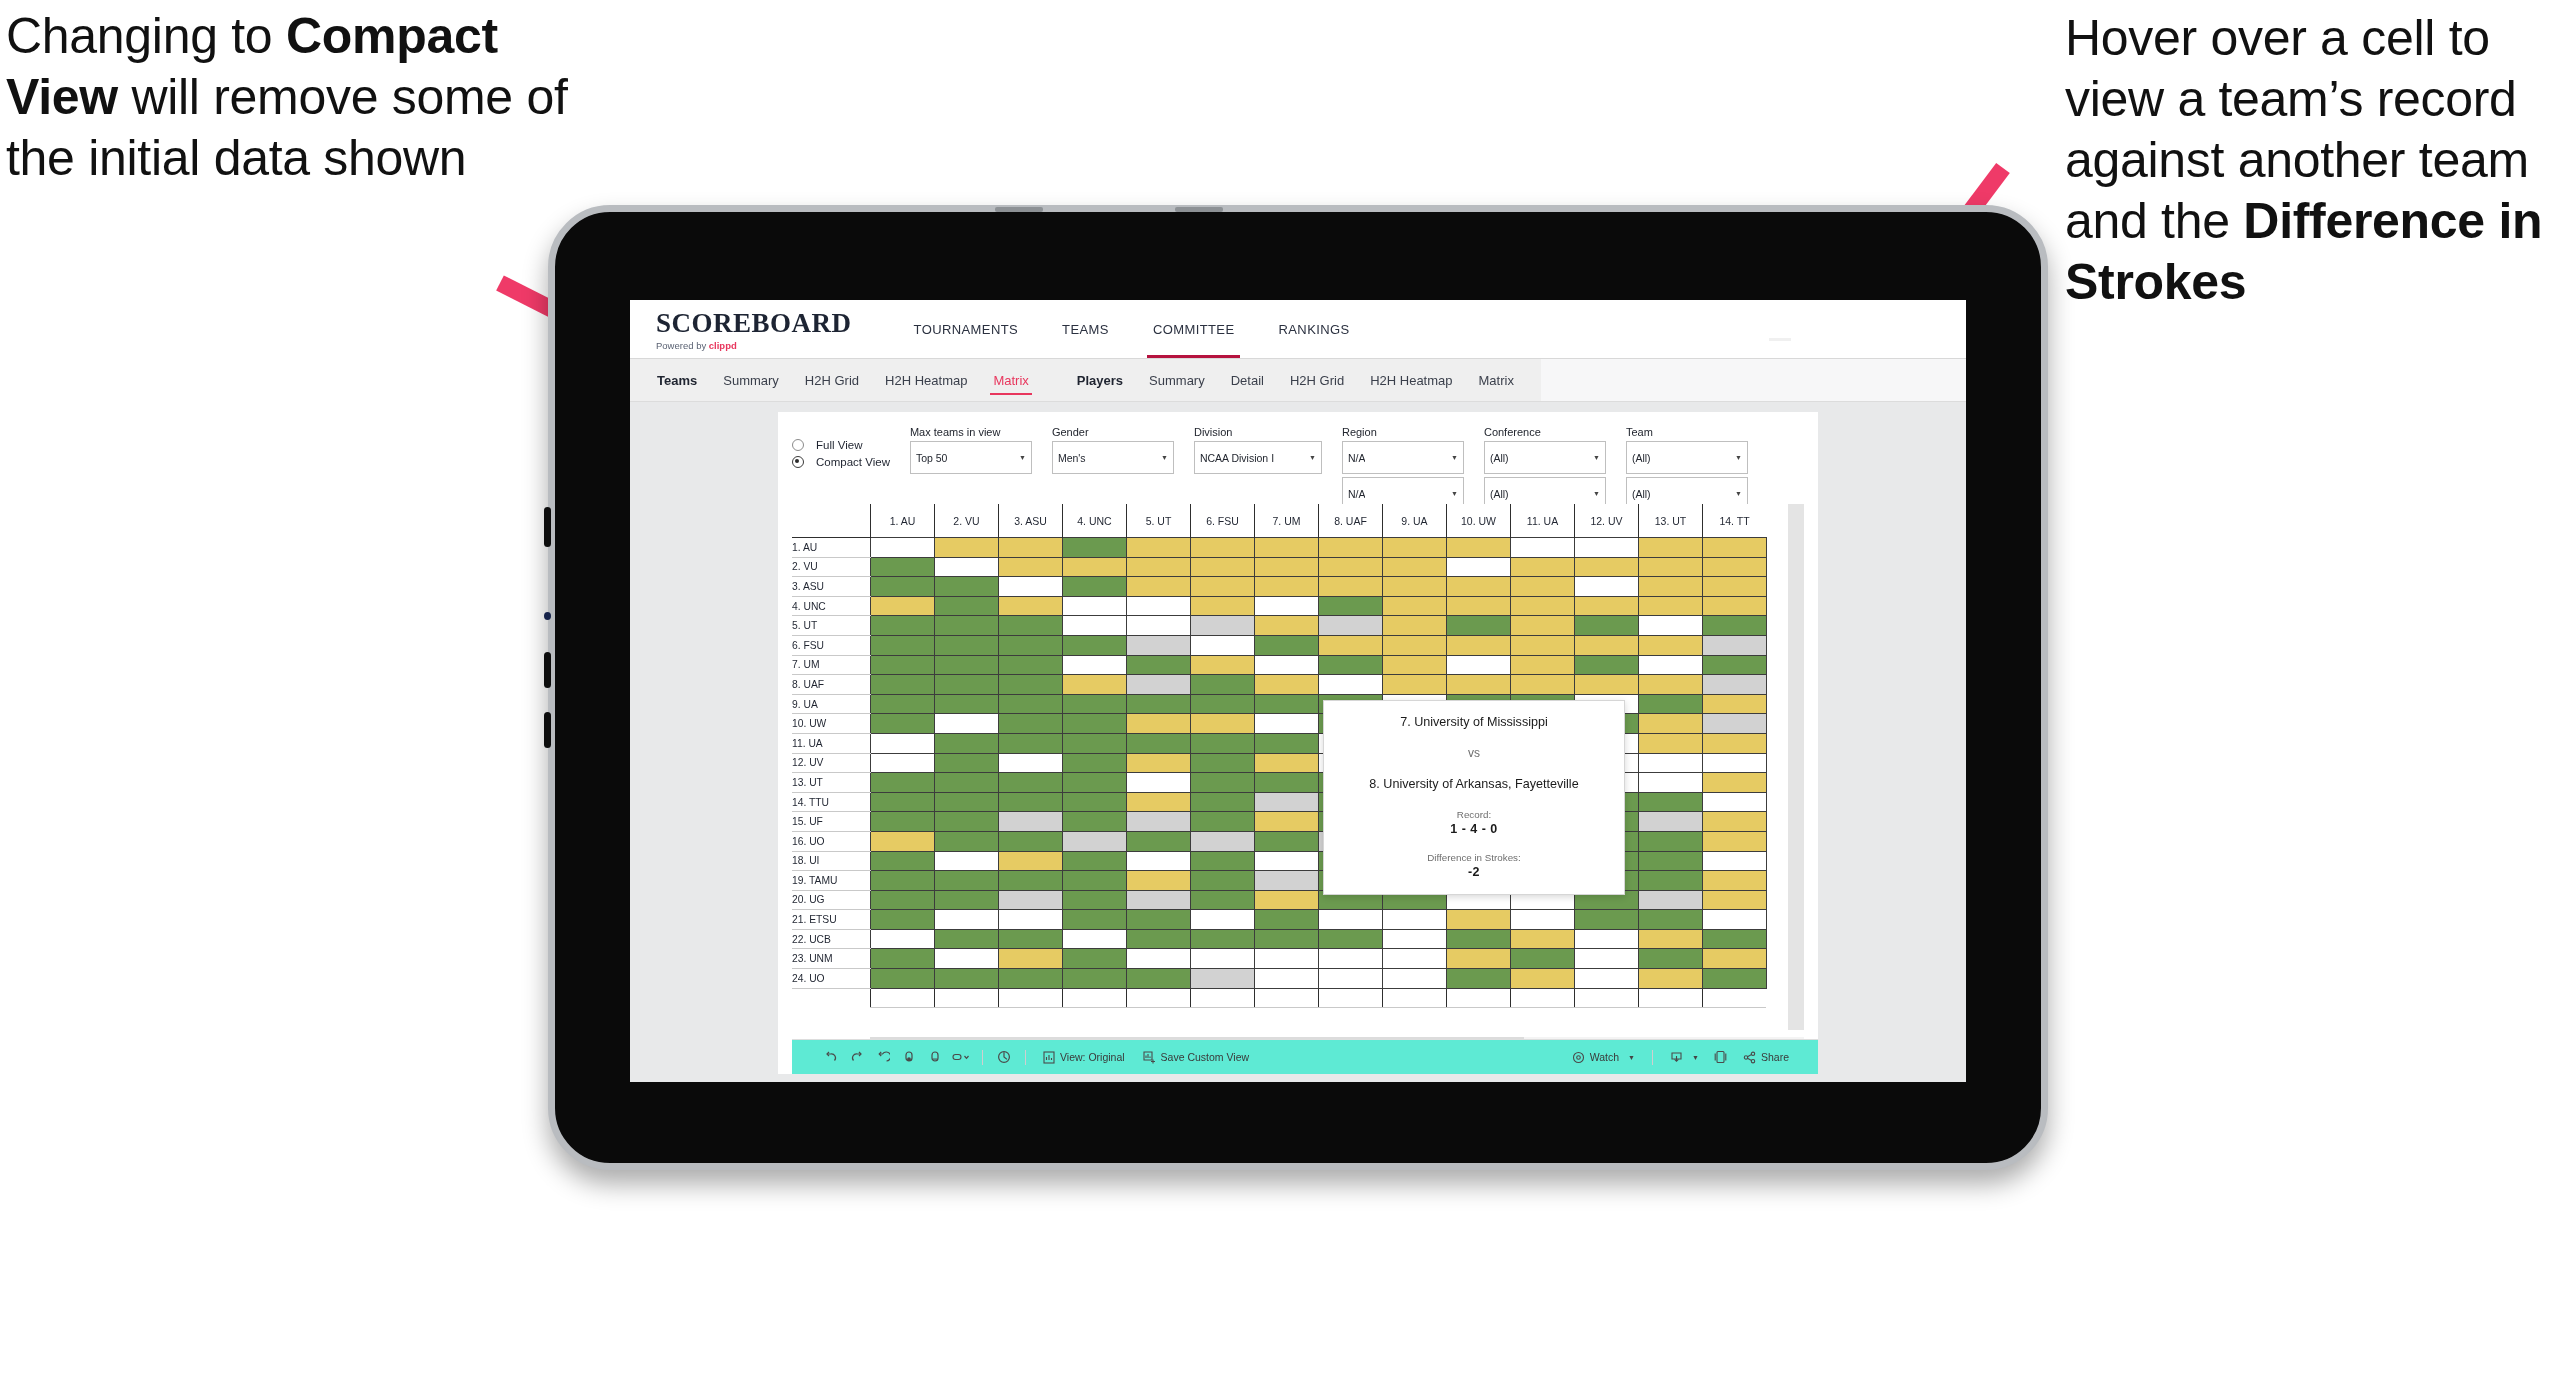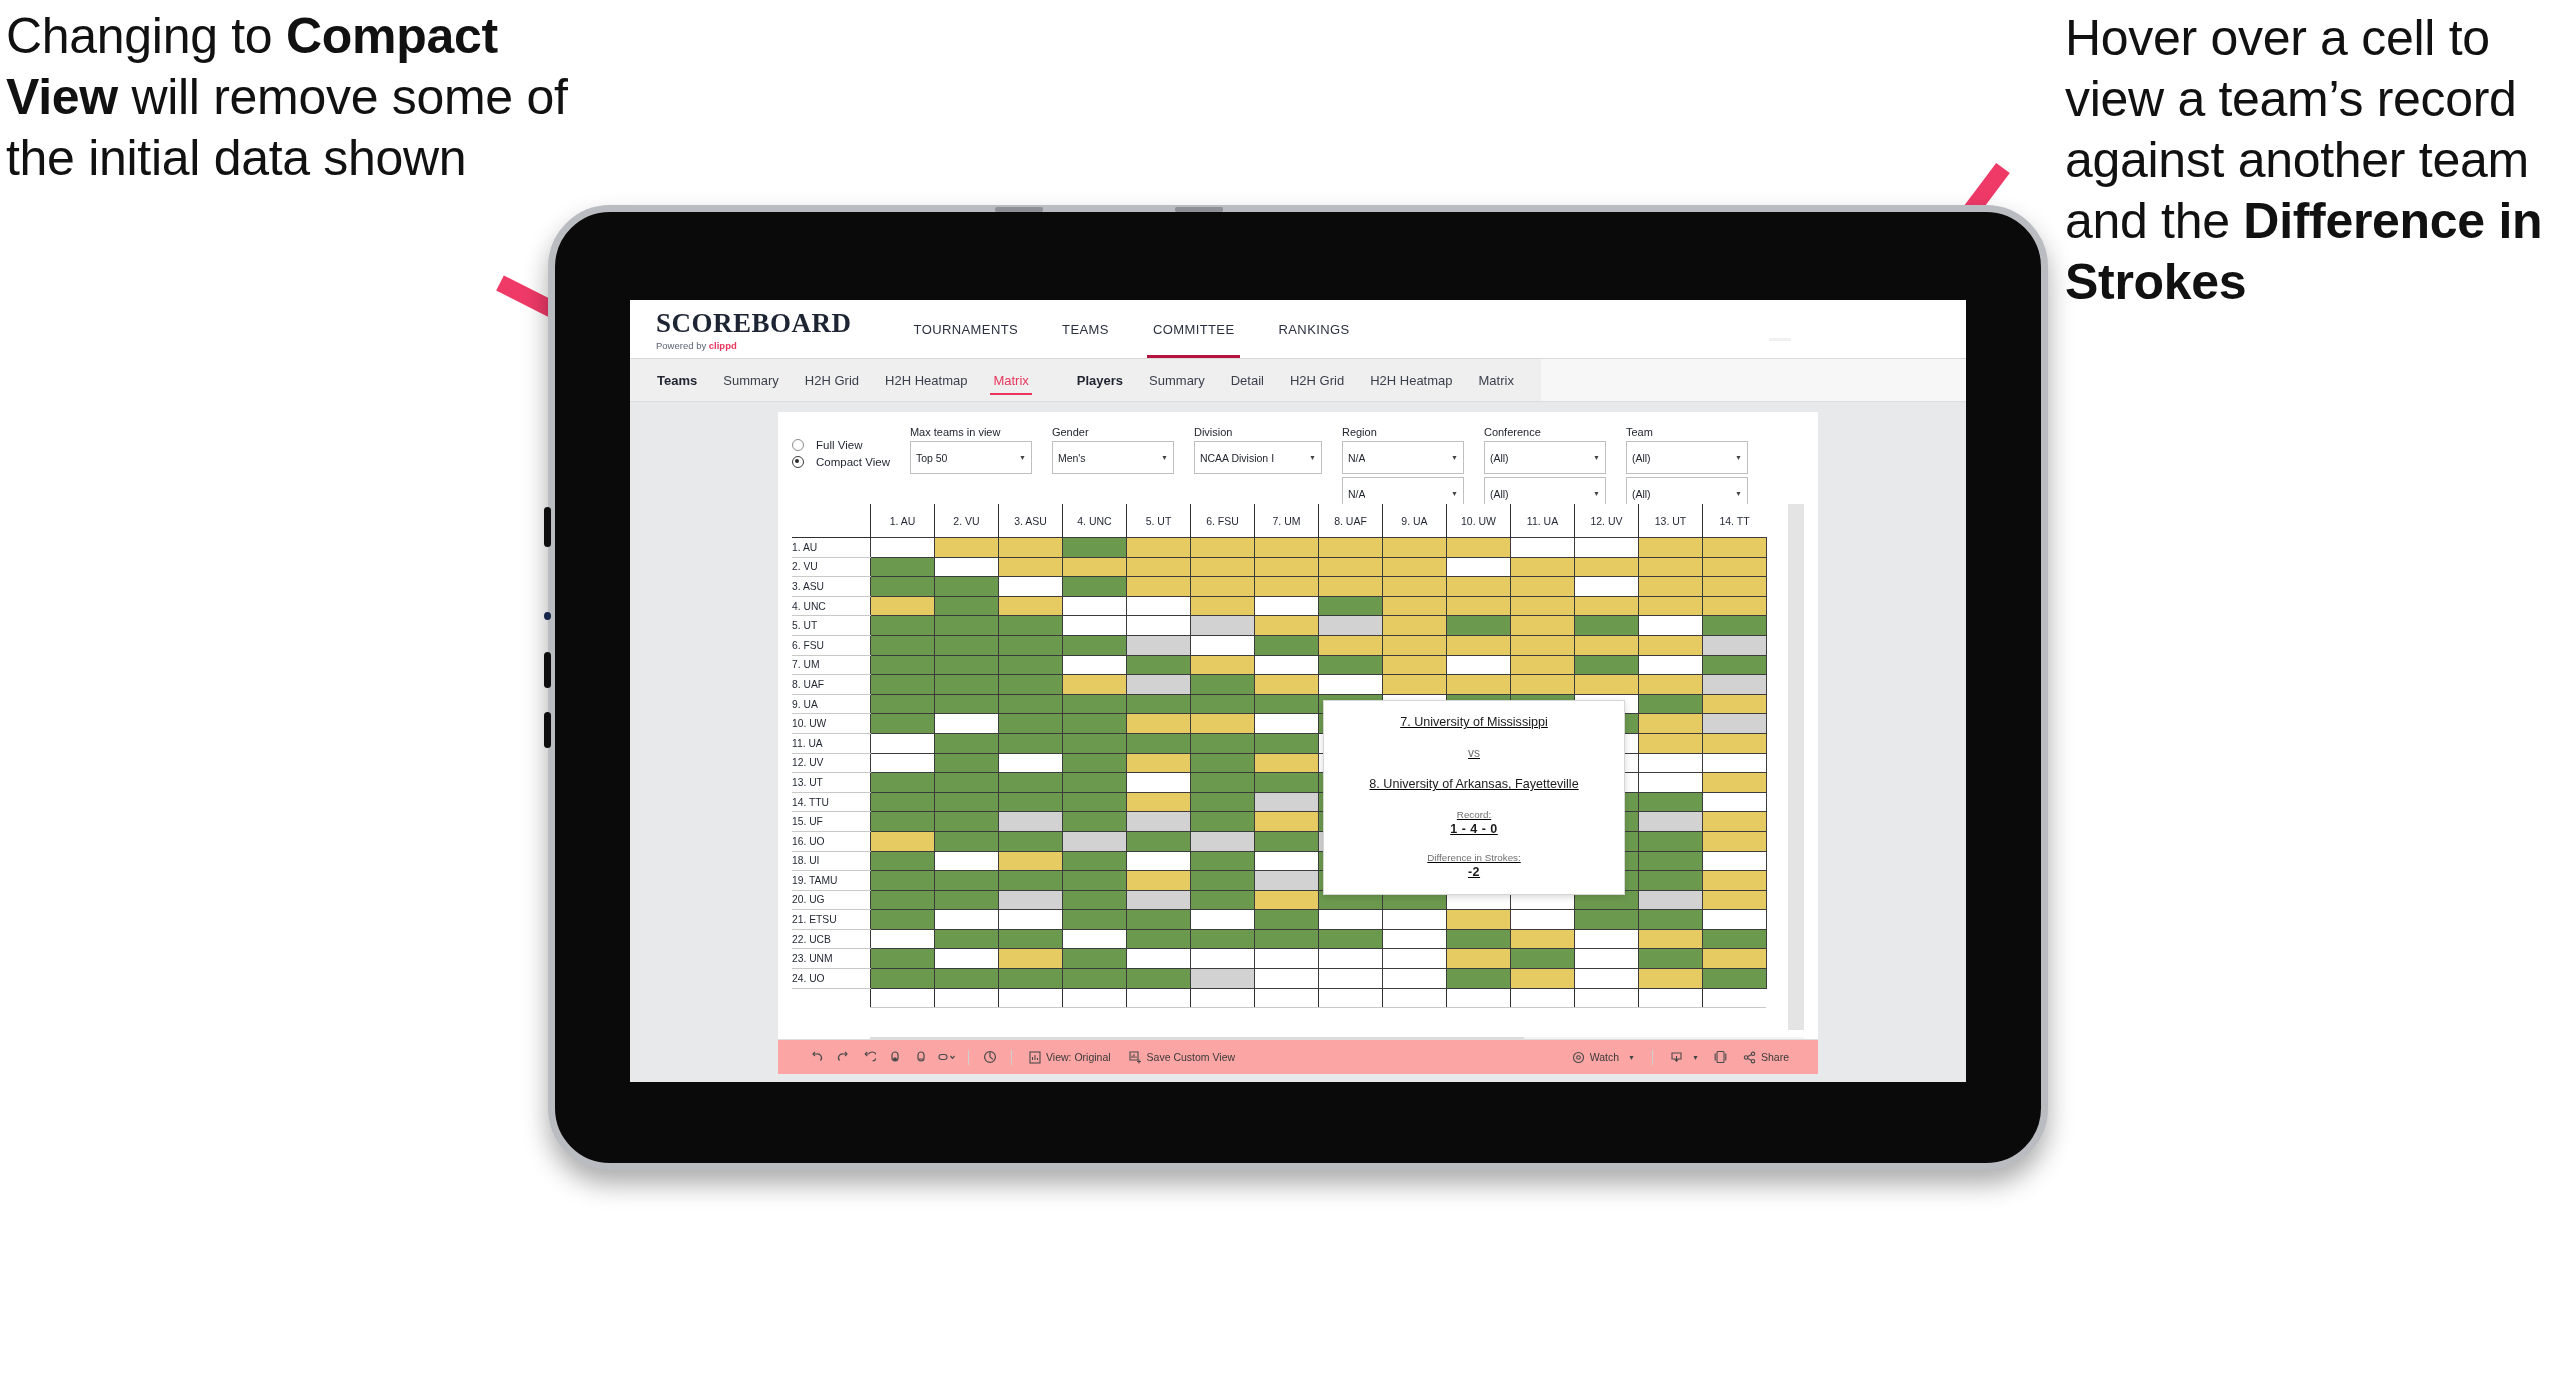--- a/index.html
+++ b/index.html
@@ -106,34 +106,34 @@
   .c.x{background:#d2d2d2;}
   .c.n{background:#ffffff;border-color:#c9c9c9;border-left:1.3px solid #2e2e2e;border-right:none;border-top:none;}
 
   
   #right-fade{position:absolute;right:14px;top:92px;bottom:44px;width:16px;background:#e4e4e4;}
   #hscroll{position:absolute;left:92px;right:14px;bottom:26px;height:11px;background:#f4f4f4;}
   #hthumb{position:absolute;left:0;top:0;height:11px;width:70%;background:#dcdcdc;}
 
   
   #toolbar{
-    position:absolute;left:0;right:0;bottom:0;height:34px;background:#fca5a5;
+    position:absolute;left:14px;right:0;bottom:0;height:34px;background:#5eead4;
     border-top:1px solid #dddddd;display:flex;align-items:center;padding-left:26px;gap:0px;
   }
   .tb{display:flex;align-items:center;justify-content:center;width:26px;height:26px;color:#4a4a4a;cursor:pointer;}
   .tb svg{display:block;}
   .tb-txt{display:flex;align-items:center;gap:5px;font-size:10.5px;color:#3a3a3a;padding:0 9px;cursor:pointer;height:26px;}
   .tb-sep{width:1px;height:15px;background:#cfcfcf;margin:0 8px;}
   .spacer{flex:1;}
 
   
   #tooltip{
     position:absolute;left:1323px;top:700px;width:280px;background:#fff;
     border:1px solid #d6d6d6;box-shadow:0 2px 7px rgba(0,0,0,.16);
-    padding:13px 10px 15px;text-align:center;z-index:40;text-decoration:underline;
+    padding:13px 10px 15px;text-align:center;z-index:40;
   }
   .tt-team{font-size:12.6px;color:#1b1b1b;line-height:1.3;}
   .tt-vs{font-size:12px;color:#6e6e6e;margin:16px 0;}
   .tt-lab{font-size:9.8px;color:#6e6e6e;margin-top:16px;}
   .tt-val{font-size:12.5px;color:#1b1b1b;font-weight:700;margin-top:2px;letter-spacing:.5px;}
 </style>
 </head>
 <body>
 
 <div id="annot-left" class="annot">

